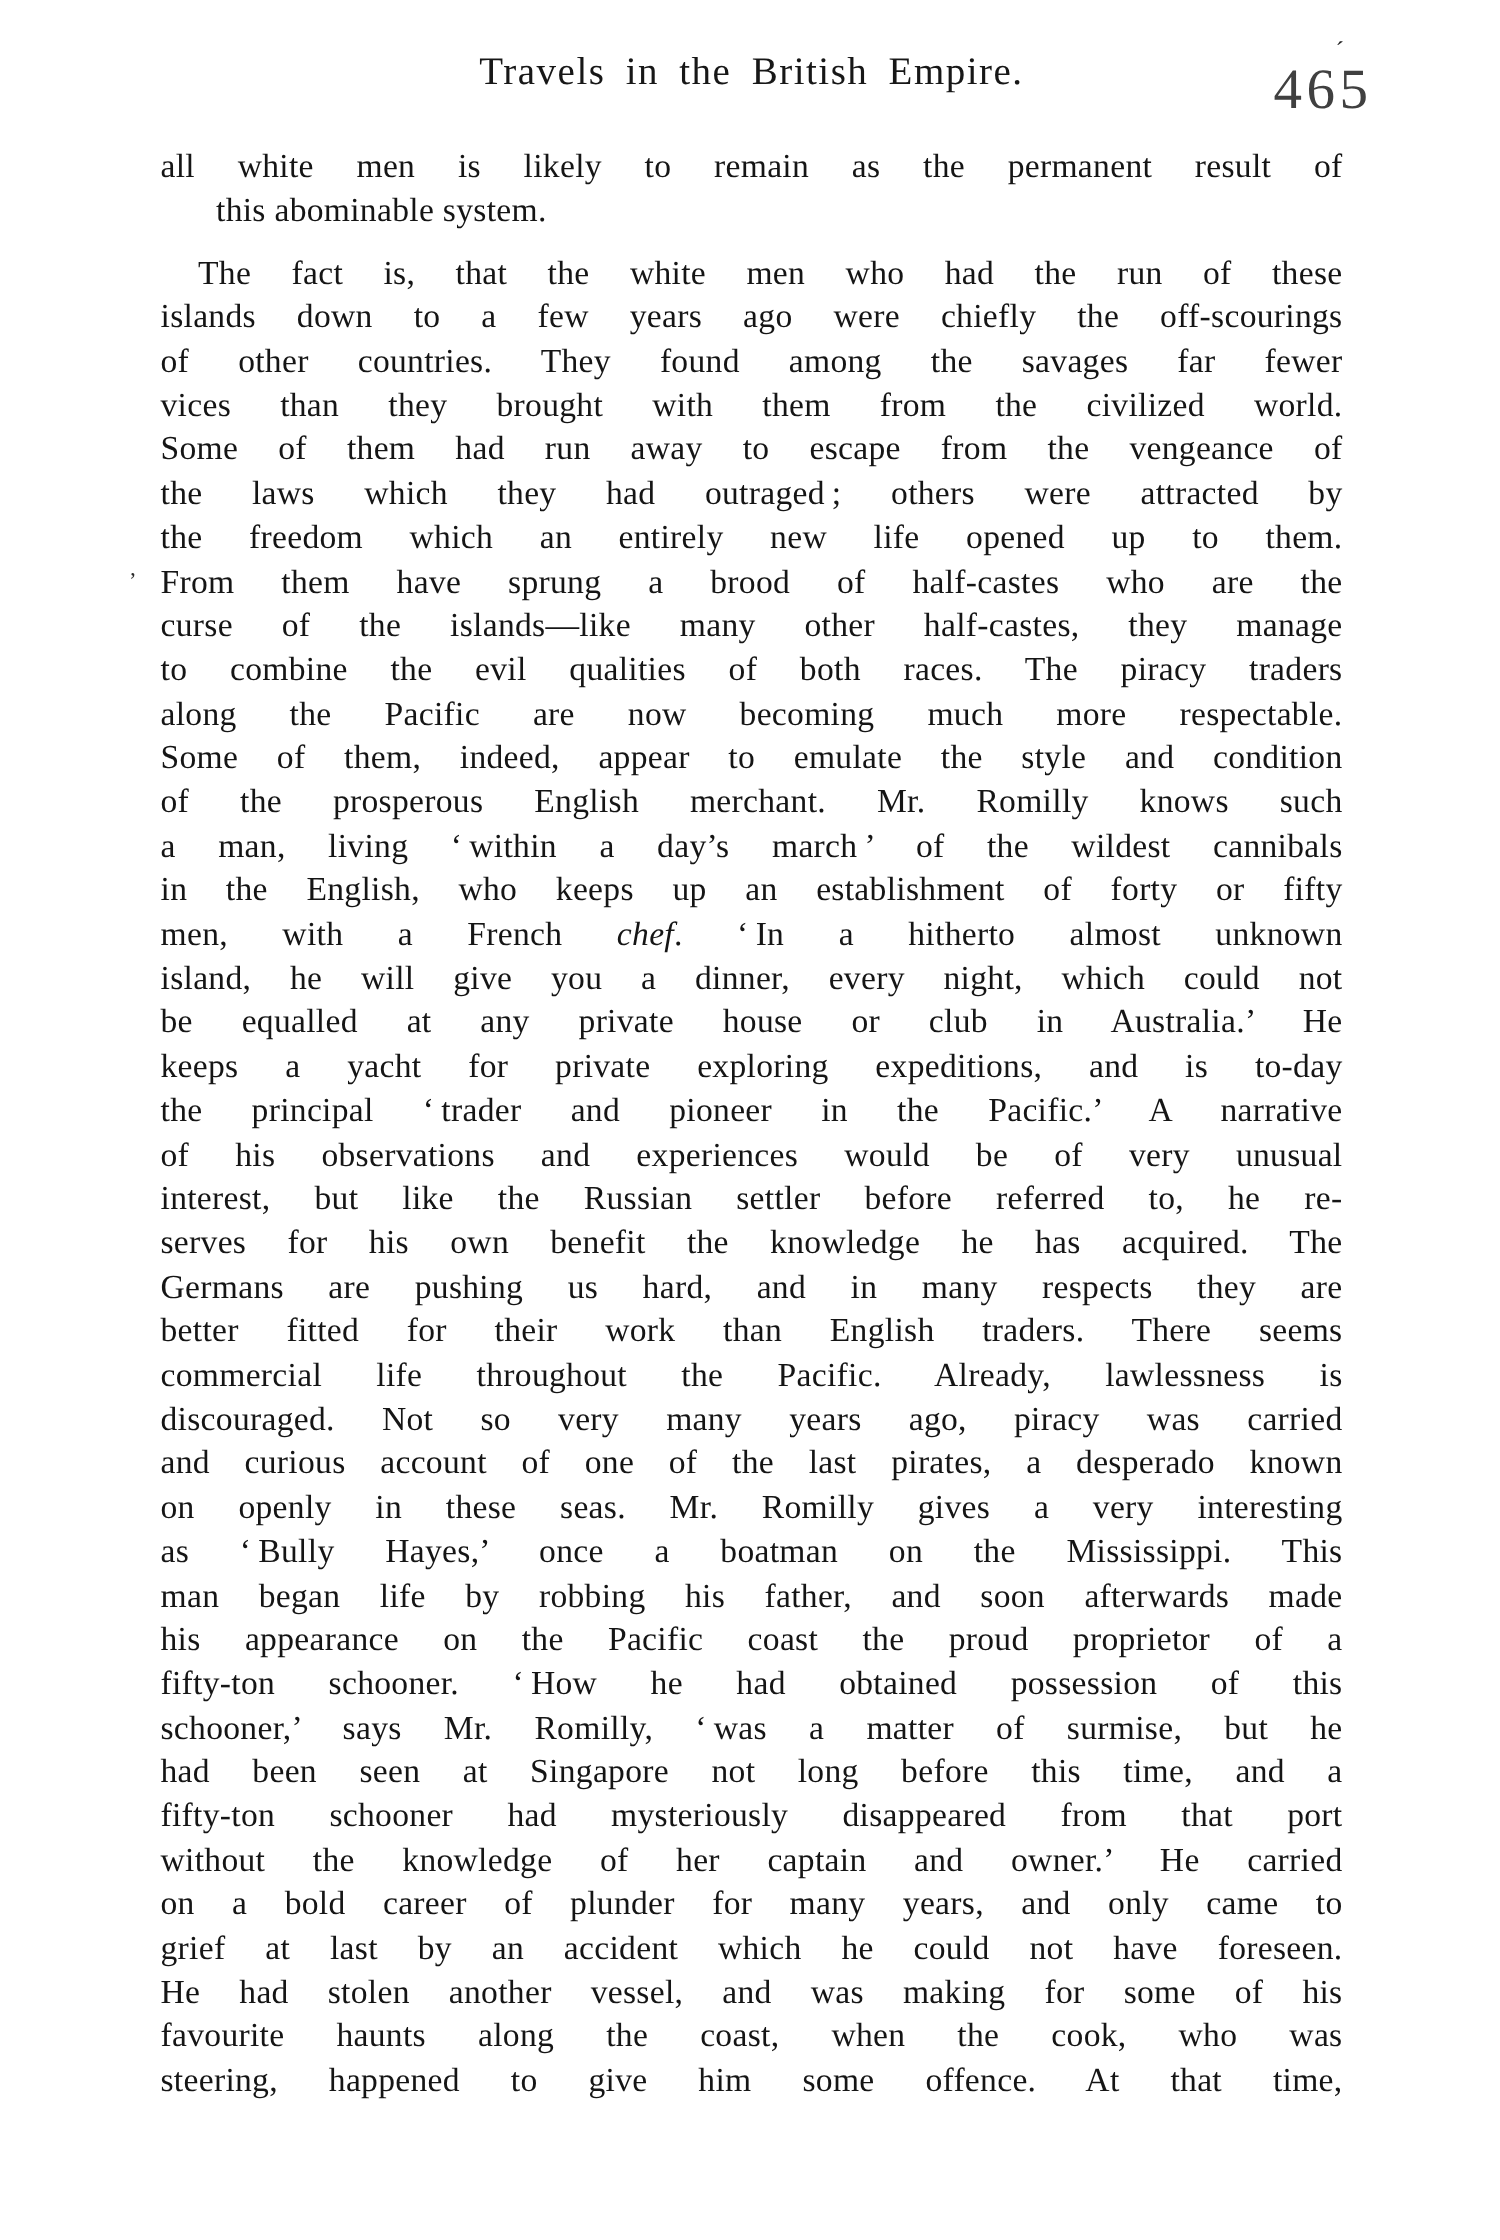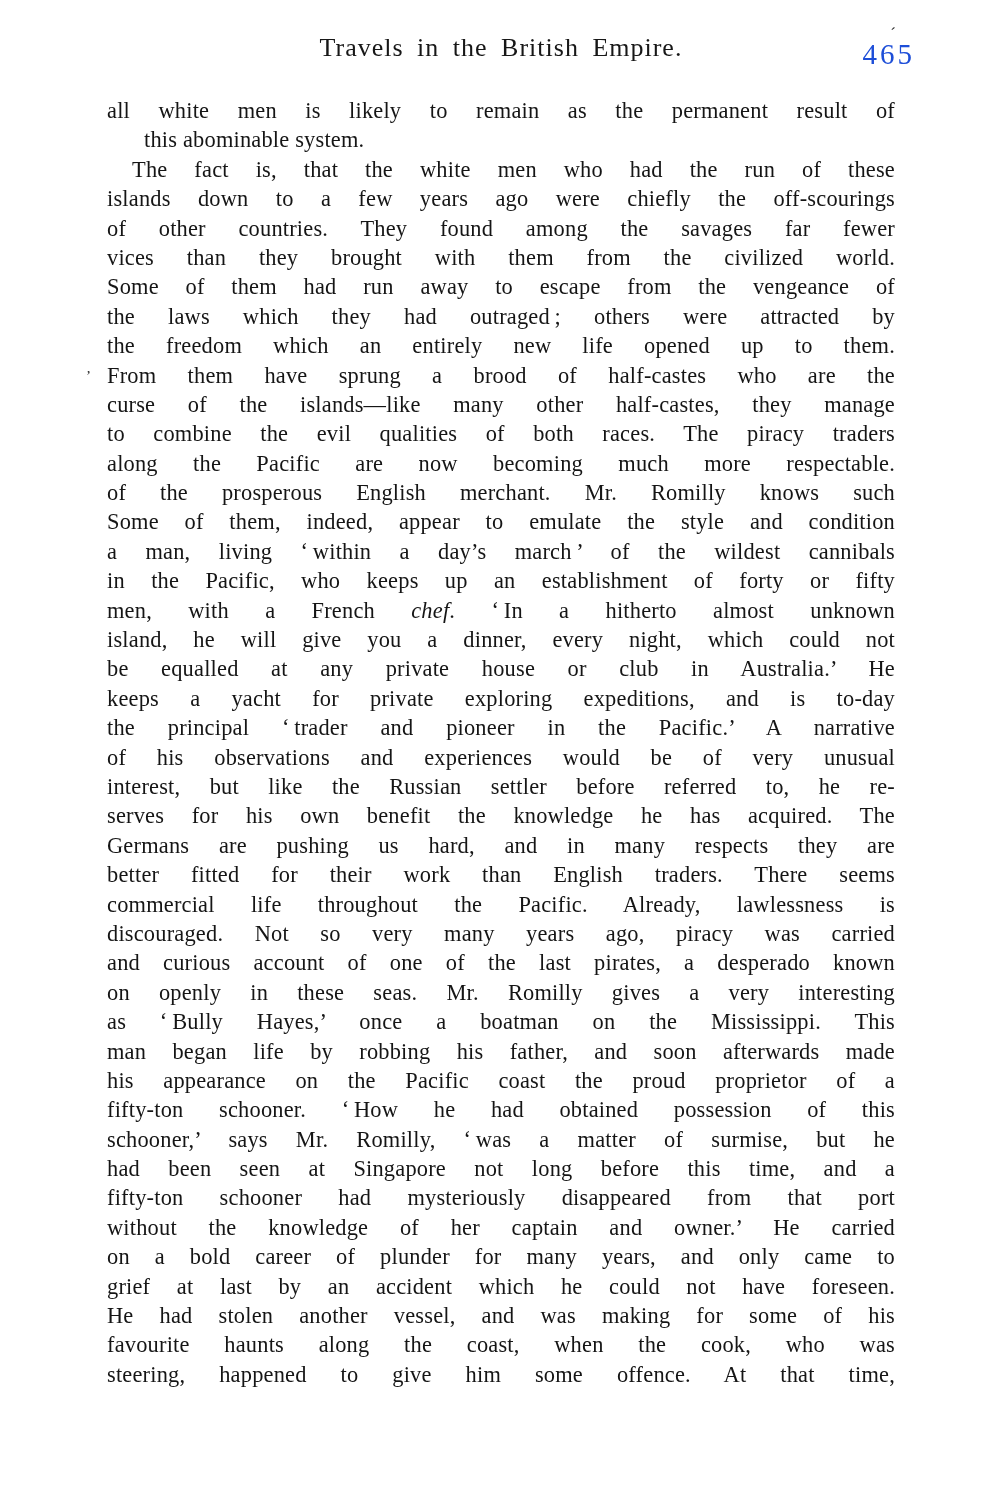--- a/index.html
+++ b/index.html
@@ -28,23 +28,23 @@
     text-align: center;
     font-size: 26px;
     letter-spacing: 1px;
     word-spacing: 6px;
     color: #171717;
   }
   .page-number {
     position: absolute;
     top: 38px;
     right: 85px;
-    font-size: 29px;
+    font-size: 38px;
     letter-spacing: 3px;
-    color: #1d4ed8;
+    color: #404040;
   }
   .page-number-accent {
     position: absolute;
     top: 24px;
     right: 104px;
     font-size: 17px;
     color: #222222;
   }
   .body-text {
     position: absolute;
@@ -63,20 +63,21 @@
     white-space: nowrap; 
     white-space: normal;
     overflow: visible;
   }
   .line.end {
     text-align-last: left;
     margin-left: 37px;
   }
   .line.indent {
     text-indent: 25px;
+    margin-top: 12px;
   }
   .line i {
     font-style: italic;
   }
   .margin-mark {
     position: absolute;
     left: -21px;
     top: 1px;
     font-size: 15px;
     color: #2a2a2a;
@@ -102,24 +103,24 @@
       <div class="line">islands down to a few years ago were chiefly the off-scourings</div>
       <div class="line">of other countries.  They found among the savages far fewer</div>
       <div class="line">vices than they brought with them from the civilized world.</div>
       <div class="line">Some of them had run away to escape from the vengeance of</div>
       <div class="line">the laws which they had outraged ; others were attracted by</div>
       <div class="line">the freedom which an entirely new life opened up to them.</div>
       <div class="line">From them have sprung a brood of half-castes who are the<span class="margin-mark">’</span></div>
       <div class="line">curse of the islands—like many other half-castes, they manage</div>
       <div class="line">to combine the evil qualities of both races.  The piracy traders</div>
       <div class="line">along the Pacific are now becoming much more respectable.</div>
+      <div class="line">Some of them, indeed, appear to emulate the style and condition</div>
       <div class="line">of the prosperous English merchant.  Mr. Romilly knows such</div>
-      <div class="line">Some of them, indeed, appear to emulate the style and condition</div>
       <div class="line">a man, living ‘ within a day’s march ’ of the wildest cannibals</div>
-      <div class="line">in the Pacific, who keeps up an establishment of forty or fifty</div>
+      <div class="line">in the English, who keeps up an establishment of forty or fifty</div>
       <div class="line">men, with a French <i>chef</i>.  ‘ In a hitherto almost unknown</div>
       <div class="line">island, he will give you a dinner, every night, which could not</div>
       <div class="line">be equalled at any private house or club in Australia.’  He</div>
       <div class="line">keeps a yacht for private exploring expeditions, and is to-day</div>
       <div class="line">the principal ‘ trader and pioneer in the Pacific.’  A narrative</div>
       <div class="line">of his observations and experiences would be of very unusual</div>
       <div class="line">interest, but like the Russian settler before referred to, he re-</div>
       <div class="line">serves for his own benefit the knowledge he has acquired.  The</div>
       <div class="line">Germans are pushing us hard, and in many respects they are</div>
       <div class="line">better fitted for their work than English traders.  There seems</div>

